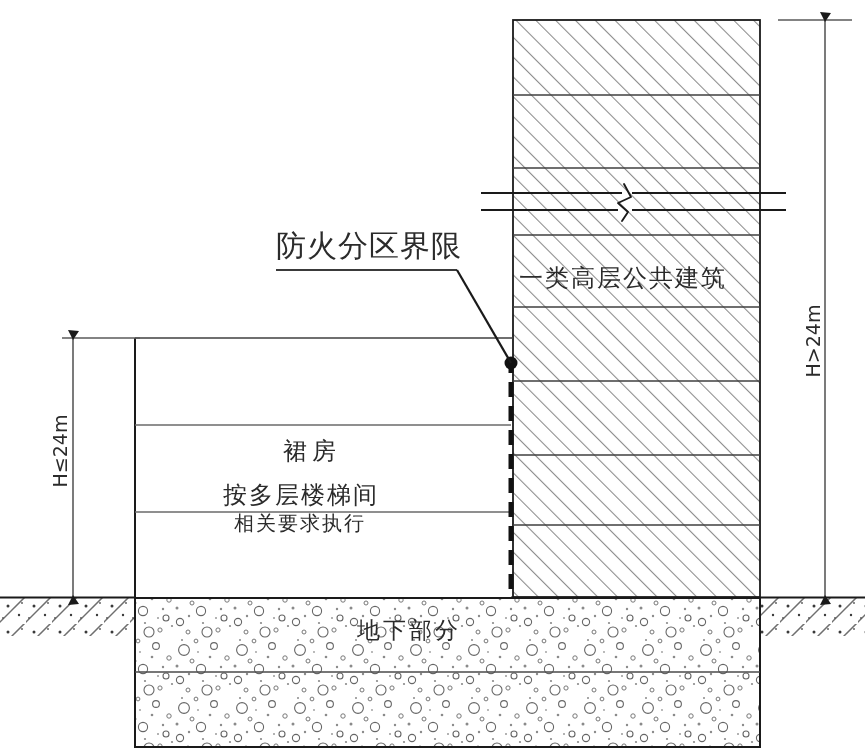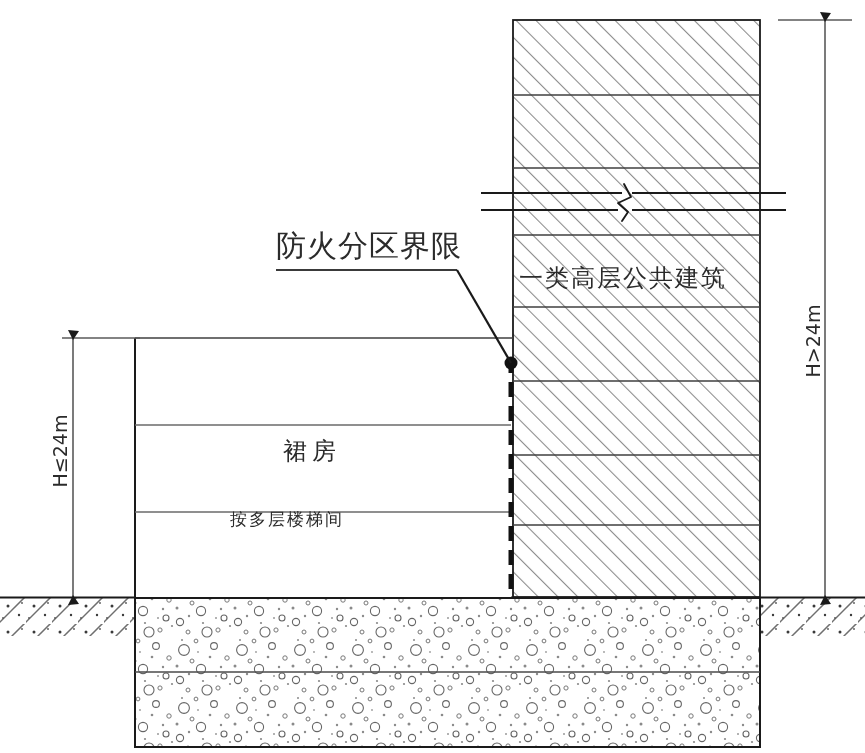--- a/index.html
+++ b/index.html
@@ -128,23 +128,25 @@
     </g>
   </svg>
 
   <div class="lbl" style="left:276px; top:226px; font-size:30px; letter-spacing:1px;">防火分区界限</div>
 
   <div class="lbl" style="left:519px; top:262px; font-size:24px; letter-spacing:2px;">一类高层公共建筑</div>
 
 
   <div class="lbl" style="left:283px; top:435px; font-size:24px; letter-spacing:5px;">裙房</div>
 
-  <div class="lbl" style="left:230px; top:479px; font-size:17px; letter-spacing:2px;margin-top:29px;">按多层楼梯间</div>
+  <div class="lbl" style="left:223px; top:479px; font-size:24px; letter-spacing:2px;">按多层楼梯间</div>
 
+  <div class="lbl" style="left:234px; top:510px; font-size:20px; letter-spacing:2px;">相关要求执行</div>
 
+  <div class="lbl" style="left:357px; top:615px; font-size:23px; letter-spacing:3px;">地下部分</div>
 
   <div class="lbl vtext" style="left:15px; top:440px; width:90px; text-align:center; font-size:19px;
               transform:rotate(-90deg);">H≤24m</div>
 
   <div class="lbl vtext" style="left:768px; top:330px; width:90px; text-align:center; font-size:19px;
               transform:rotate(-90deg);">H&gt;24m</div>
 
 </div>
 
 </body></html>

